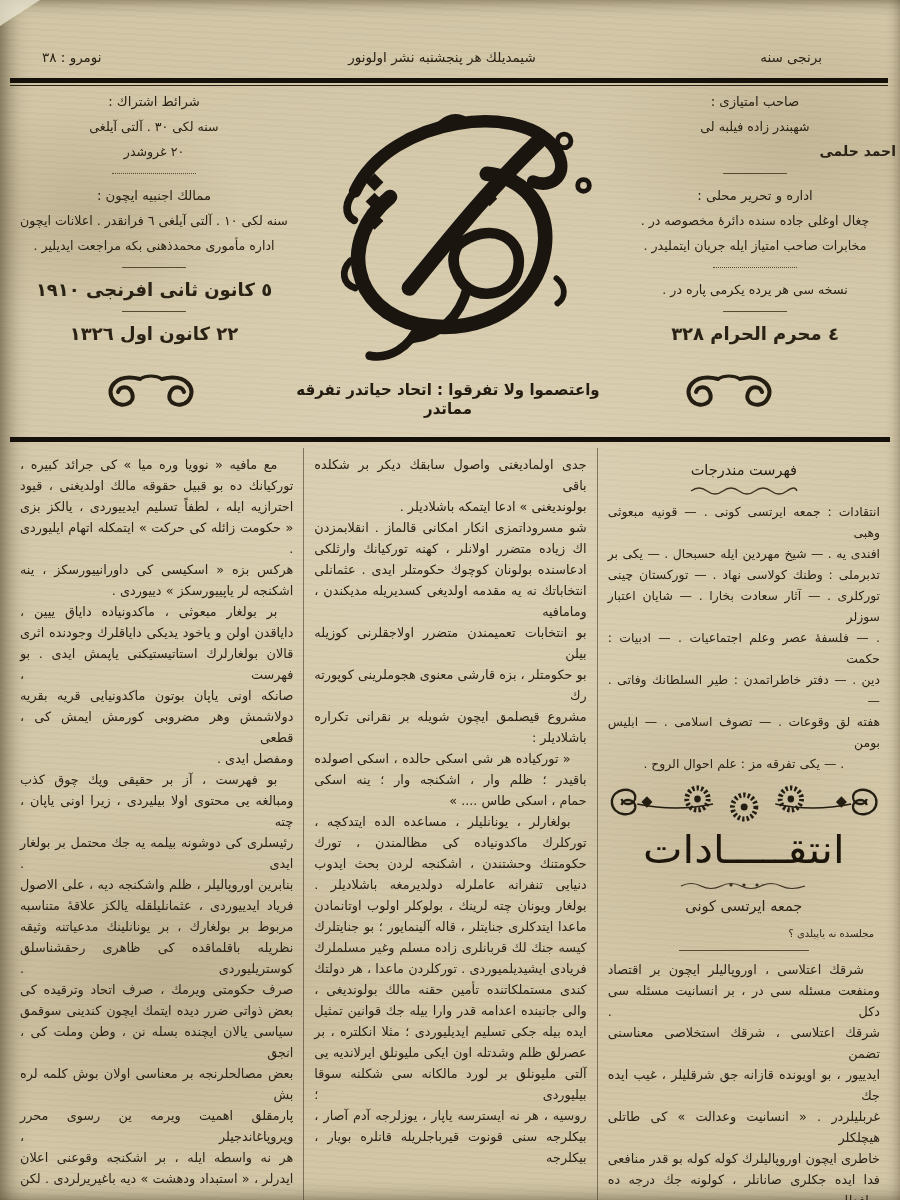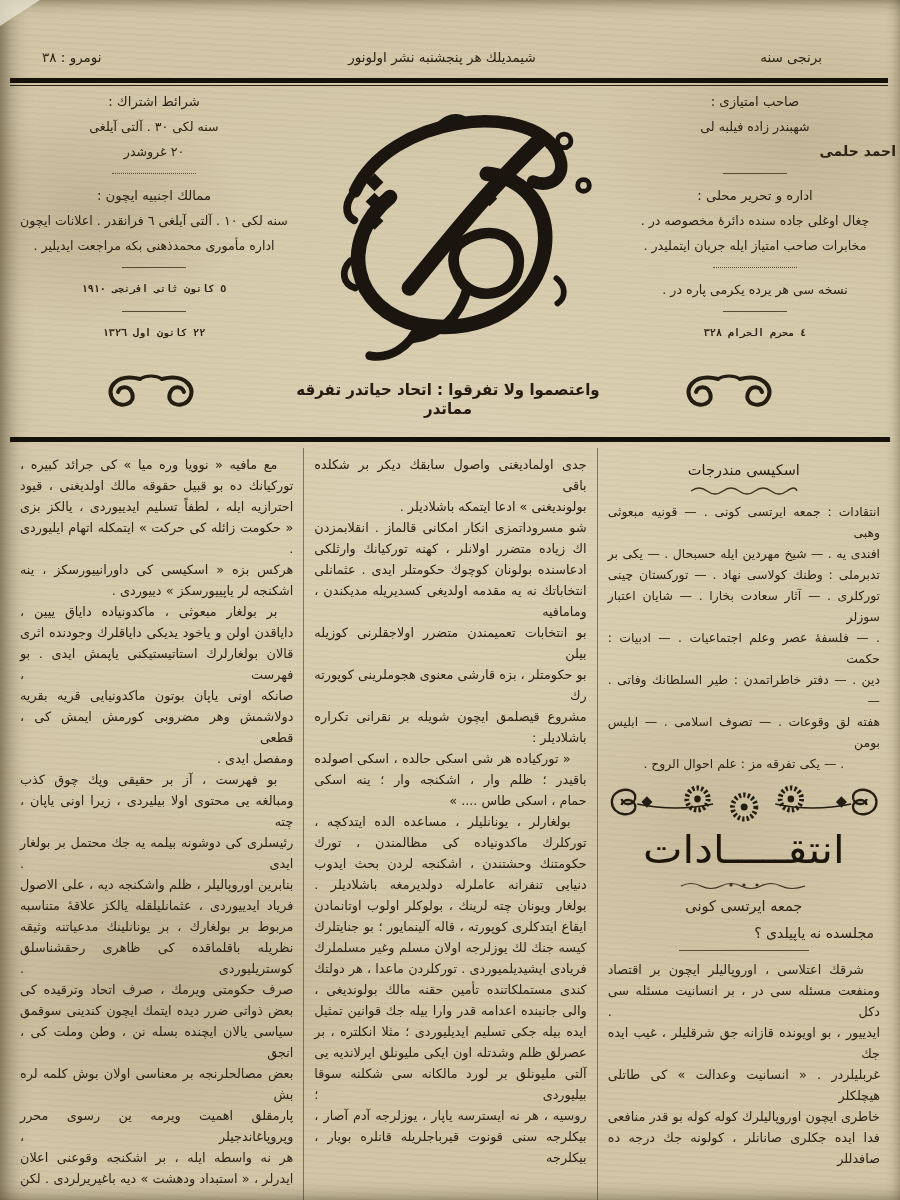--- a/index.html
+++ b/index.html
@@ -31,21 +31,21 @@
   .rule-double{position:absolute;top:78px;right:12px;left:10px;height:8px;}
   .rule-double .thick{height:4.5px;background:#15100a;}
   .rule-double .thin{height:1.2px;background:#2a2214;margin-top:2px;}
   
   .mast{position:absolute;top:81px;right:0;left:0;height:348px;}
   .infobox{position:absolute;top:8px;text-align:center;font-size:12.6px;line-height:25px;color:#2a2214;}
   .box-left{left:6px;width:296px;}
   .box-right{right:4px;width:282px;}
   .infobox .bx-title{font-size:13.2px;}
   .infobox .strong{font-weight:bold;font-size:14px;text-align:right;}
-  .infobox .date-big{font-weight:bold;font-size:10px;letter-spacing:1px;font-family:Liberation Mono, monospace;}
+  .infobox .date-big{font-weight:bold;font-size:18px;letter-spacing:1px;}
   .hr-dash{width:64px;border:0;border-top:1px solid #564a32;margin:9px auto;}
   .hr-dot{width:84px;border:0;border-top:1px dotted #564a32;margin:9px auto;}
   .calwrap{position:absolute;left:50%;top:-2px;transform:translateX(-50%);}
   .motto{position:absolute;top:300px;right:292px;left:288px;text-align:center;
     font-size:15px;font-weight:bold;color:#241c10;transform:scaleY(1.08);}
   .flourish{position:absolute;top:288px;}
   .flo-left{left:96px;}
   .flo-right{right:116px;}
   .rule-thick2{position:absolute;top:437px;right:10px;left:10px;height:5px;background:#15100a;}
   
@@ -59,21 +59,21 @@
   .line.end{text-align-last:right;}
   .line.center{text-align-last:center;}
   
   .toc-title{text-align:center;font-size:14.5px;margin-top:6px;color:#241c10;}
   .toc .line{font-size:12.4px;line-height:21px;}
   .squiggle{display:block;margin:4px auto 6px auto;}
   
   .headline{text-align:center;font-size:42px;line-height:52px;color:#1c150c;
     transform:scaleY(.92);margin-top:2px;}
   .byline{text-align:center;font-size:14.5px;margin-top:0;}
-  .subhead{text-align:right;padding-right:6px;font-size:14px;margin-top:6px;}
+  .subhead{text-align:right;padding-right:6px;font-size:10px;margin-top:6px;}
   .hr-sub{width:130px;border:0;border-top:1px solid #564a32;margin:6px auto 8px auto;}
   .body-start{margin-top:2px;}
   svg{display:block;}
 </style>
 </head>
 <body>
 
 <div class="page">
   <div class="corner-fold"></div>
 
@@ -162,21 +162,21 @@
     </div>
 
     <div class="motto">واعتصموا ولا تفرقوا : اتحاد حياتدر تفرقه مماتدر</div>
   </section>
 
   <div class="rule-thick2"></div>
 
   <section class="columns">
 
     <div class="col col-right">
-      <div class="toc-title">اسكيسى مندرجات</div>
+      <div class="toc-title">فهرست مندرجات</div>
       <svg class="squiggle" width="110" height="10" viewBox="0 0 110 10">
         <path d="M2 6 Q10 0 18 6 T34 6 T50 6 T66 6 T82 6 T98 6 T108 6" fill="none" stroke="#3a3120" stroke-width="1.3"></path>
       </svg>
       <div class="toc">
           <div class="line">انتقادات : جمعه ايرتسى كونى . — قونيه مبعوثى وهبى</div>
           <div class="line">افندى يه . — شيخ مهردين ايله حسبحال . — يكى بر</div>
           <div class="line">تدبرملى : وطنك كولاسى نهاد . — توركستان چينى</div>
           <div class="line">توركلرى . — آثار سعادت بخارا . — شايان اعتبار سوزلر</div>
           <div class="line">. — فلسفهٔ عصر وعلم اجتماعيات . — ادبيات : حكمت</div>
           <div class="line">دين . — دفتر خاطراتمدن : طير السلطانك وفاتى . —</div>
@@ -210,20 +210,21 @@
         <circle cx="52" cy="5" r="1.6" fill="#3a3120"></circle>
           <circle cx="65" cy="5" r="1.6" fill="#3a3120"></circle>
           <circle cx="78" cy="5" r="1.6" fill="#3a3120"></circle>
       </svg>
       <div class="byline">جمعه ايرتسى كونى</div>
       <div class="subhead">مجلسده نه ياپيلدى ؟</div>
       <hr class="hr-sub">
       <div class="body-start">
           <div class="line start">شرقك اعتلاسى ، اوروپاليلر ايچون بر اقتصاد</div>
           <div class="line">ومنفعت مسئله سى در ، بر انسانيت مسئله سى دكل .</div>
+          <div class="line">شرقك اعتلاسى ، شرقك استخلاصى معناسنى تضمن</div>
           <div class="line">ايدييور ، بو اويونده قازانه جق شرقليلر ، غيب ايده جك</div>
           <div class="line">غربليلردر . « انسانيت وعدالت » كى طاتلى هيچلكلر</div>
           <div class="line">خاطرى ايچون اوروپاليلرك كوله كوله بو قدر منافعى</div>
           <div class="line">فدا ايده جكلرى صانانلر ، كولونه جك درجه ده صافدللر</div>
         </div>
     </div>
 
     <div class="col col-middle">
       <div>
           <div class="line">جدى اولماديغنى واصول سابقك ديكر بر شكلده باقى</div>
@@ -237,22 +238,22 @@
           <div class="line">مشروع قيصلمق ايچون شويله بر نقرانى تكراره</div>
           <div class="line end">باشلاديلر :</div>
           <div class="line start">« توركياده هر شى اسكى حالده ، اسكى اصولده</div>
           <div class="line">باقيدر ؛ ظلم وار ، اشكنجه وار ؛ ينه اسكى</div>
           <div class="line end">حمام ، اسكى طاس .... »</div>
           <div class="line start">بولغارلر ، يونانليلر ، مساعده الده ايتدكچه ،</div>
           <div class="line">توركلرك ماكدونياده كى مظالمندن ، تورك</div>
           <div class="line">حكومتنك وحشتندن ، اشكنجه لردن بحث ايدوب</div>
           <div class="line">دنيايى تنفرانه عاملرله دولديرمغه باشلاديلر .</div>
           <div class="line">بولغار ويونان چته لرينك ، بولوكلر اولوب اوتانمادن</div>
-          <div class="line">ايقاع ايتدكلرى كوپورته ، قاله آلينمايور ؛ بو جنايتلرك</div>
-          <div class="line">كيسه جنك لك يوزلرجه اولان مسلم وغير مسلملرك</div>
+          <div class="line">ماعدا ايتدكلرى جنايتلر ، قاله آلينمايور ؛ بو جنايتلرك</div>
+          <div class="line">كيسه جنك لك قربانلرى زاده مسلم وغير مسلملرك</div>
           <div class="line">فريادى ايشيديلميوردى . توركلردن ماعدا ، هر دولتك</div>
           <div class="line">كندى مستملكاتنده تأمين حقنه مالك بولونديغى ،</div>
           <div class="line">والى جانبنده اعدامه قدر وارا بيله جك قوانين تمثيل</div>
           <div class="line">ايده بيله جكى تسليم ايديليوردى ؛ مثلا انكلتره ، بر</div>
           <div class="line">عصرلق ظلم وشدتله اون ايكى مليونلق ايرلانديه يى</div>
           <div class="line">آلتى مليونلق بر لورد مالكانه سى شكلنه سوقا بيليوردى ؛</div>
           <div class="line">روسيه ، هر نه ايسترسه ياپار ، يوزلرجه آدم آصار ،</div>
           <div class="line">بيكلرجه سنى قونوت قيرباجلريله قانلره بويار ، بيكلرجه</div>
         </div>
     </div>

